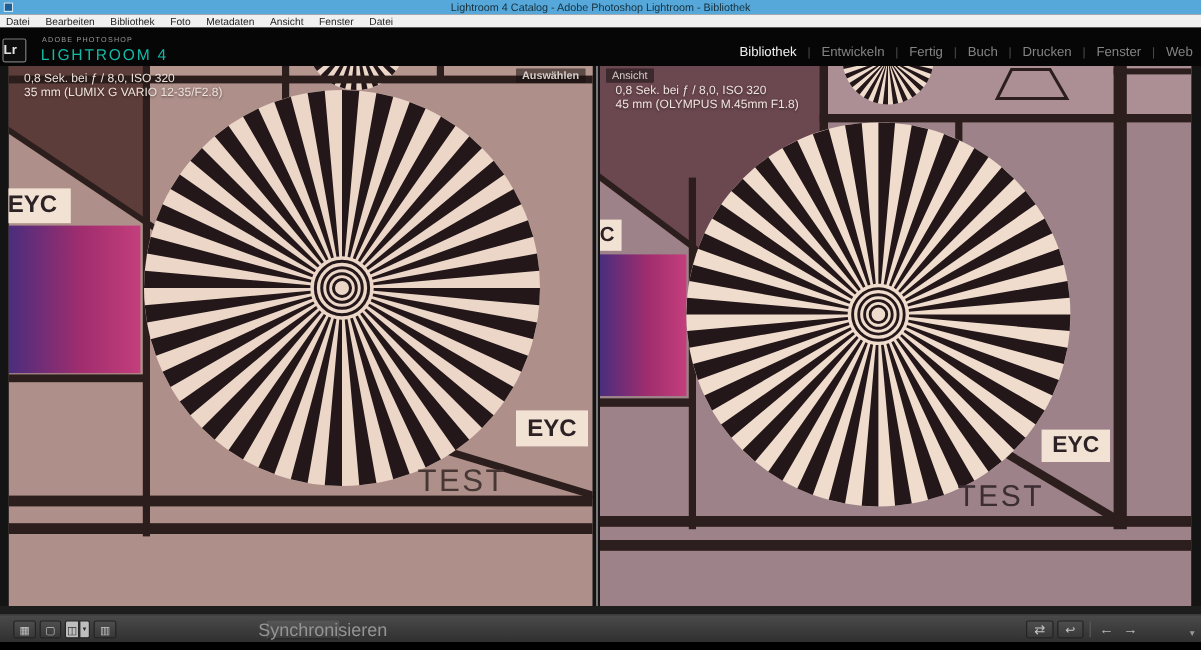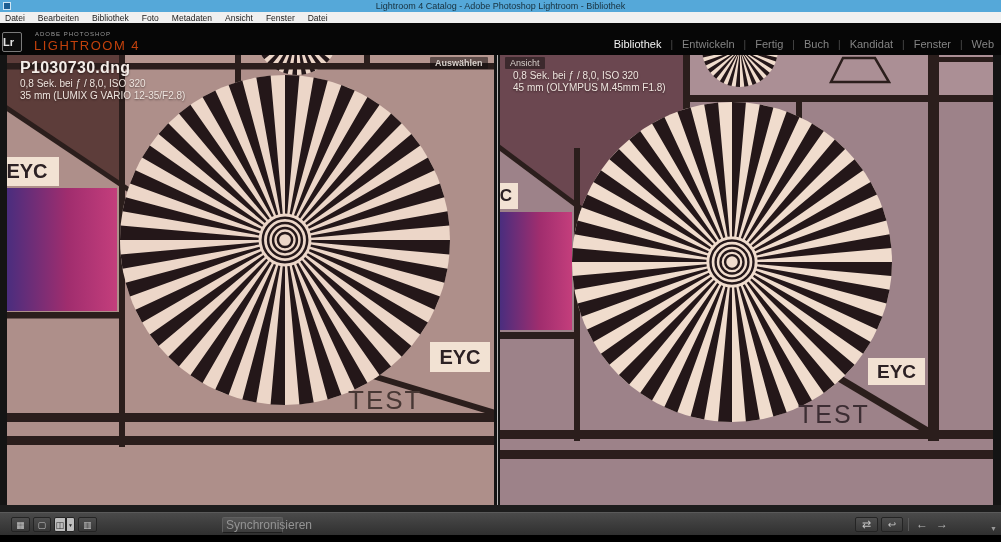--- a/index.html
+++ b/index.html
@@ -15,21 +15,21 @@
       text-align:center;font-size:9px;color:#17303d;}
   .menubar{position:absolute;left:0;top:12px;width:1001px;height:11px;background:#f0f0f0;
       display:flex;align-items:center;padding-left:5px;gap:13px;}
   .menubar span{font-size:8.5px;color:#222;}
 
   .header{position:absolute;left:0;top:23px;width:1001px;height:32px;background:#060606;}
   .lrbox{position:absolute;left:2px;top:9px;width:20px;height:20px;background:#0d0d0d;
       border:1px solid #7a7a7a;border-radius:2px;color:#e4e4e4;font-size:11px;font-weight:bold;
       text-align:left;line-height:19px;}
   .brand-small{position:absolute;left:35px;top:8px;font-size:6px;letter-spacing:1px;color:#9a9a9a;}
-  .brand-large{position:absolute;left:34px;top:15px;font-size:13px;letter-spacing:1.5px;color:#c2410c;}
+  .brand-large{position:absolute;left:34px;top:15px;font-size:13px;letter-spacing:1.5px;color:#14b8a6;}
   .modules{position:absolute;right:7px;bottom:5px;display:flex;align-items:center;gap:9px;}
   .modules .mod{font-size:11px;color:#848484;}
   .modules .mod.active{color:#f2f2f2;}
   .modules .sep{color:#4e4e4e;font-size:10px;}
 
   
   .content{position:absolute;left:0;top:55px;width:1001px;height:457px;background:#141414;}
   .pane{position:absolute;top:0;height:450px;overflow:hidden;}
   .pane svg{position:absolute;left:0;top:0;}
   .divider{position:absolute;left:497px;top:0;width:1px;height:450px;background:#b9b9b9;}
@@ -47,21 +47,21 @@
   
   .toolstrip-gap{position:absolute;left:0;top:505px;width:1001px;height:7px;background:#1d1d1d;}
   .toolbar{position:absolute;left:0;top:512px;width:1001px;height:23px;
       background:linear-gradient(#4a4a4a,#303030);border-top:1px solid #5a5a5a;}
   .tbtn{position:absolute;top:4px;height:15px;background:linear-gradient(#4e4e4e,#383838);
       border:1px solid #242424;border-radius:2px;color:#c4c4c4;font-size:9px;
       display:flex;align-items:center;justify-content:center;}
   .tbtn.lit{background:#bdbdbd;color:#2a2a2a;}
   .push{position:absolute;top:4px;height:16px;background:linear-gradient(#565656,#3c3c3c);
       border:1px solid #5f5f5f;border-bottom-color:#1e1e1e;border-radius:2px;
-      color:#9f9f9f;font-size:12px;display:flex;align-items:center;justify-content:center;padding-left:33px;}
+      color:#9f9f9f;font-size:15px;display:flex;align-items:center;justify-content:center;padding-left:33px;}
   .navarrow{position:absolute;top:4px;font-size:12px;color:#b8b8b8;line-height:15px;}
   .vsep{position:absolute;top:5px;width:1px;height:13px;background:#5a5a5a;}
   .filmstrip{position:absolute;left:0;top:535px;width:1001px;height:7px;background:#000;}
 </style>
 </head>
 <body>
 
 <div id="app">
 
   <div class="titlebar">
@@ -86,21 +86,21 @@
     <div class="brand-large">LIGHTROOM 4</div>
     <div class="modules">
       <span class="mod active">Bibliothek</span>
         <span class="sep">|</span>
       <span class="mod">Entwickeln</span>
         <span class="sep">|</span>
       <span class="mod">Fertig</span>
         <span class="sep">|</span>
       <span class="mod">Buch</span>
         <span class="sep">|</span>
-      <span class="mod">Kandidat</span>
+      <span class="mod">Drucken</span>
         <span class="sep">|</span>
       <span class="mod">Fenster</span>
         <span class="sep">|</span>
       <span class="mod">Web</span>
     </div>
   </div>
 
   <div class="content">
 
     <div class="pane" id="paneL" style="left:7px;width:487px;">
@@ -138,21 +138,20 @@
           <circle cx="278" cy="185" r="16.9" fill="none" stroke="#241719" stroke-width="2.5"></circle>
           <circle cx="278" cy="185" r="11.9" fill="none" stroke="#241719" stroke-width="2.5"></circle>
           <circle cx="278" cy="185" r="7.1" fill="none" stroke="#241719" stroke-width="2.5"></circle>
           <circle cx="278" cy="185" r="4.1" fill="#ecd6c8"></circle>
         </svg>
       <div class="label-box" style="left:-12px;top:102px;width:64px;height:29px;font-size:20px;line-height:29px;">EYC</div>
       <div class="label-box" style="left:423px;top:287px;width:60px;height:30px;font-size:20px;line-height:30px;">EYC</div>
       <div class="test-text" style="left:341px;top:330px;">TEST</div>
       <div class="badge" style="left:423px;top:2px;font-weight:bold;">Auswählen</div>
       <div class="meta" style="left:13px;top:4px;">
-        <div class="fname">P1030730.dng</div>
         <div class="line">0,8 Sek. bei ƒ / 8,0, ISO 320</div>
         <div class="line">35 mm (LUMIX G VARIO 12-35/F2.8)</div>
       </div>
     </div>
 
     <div class="pane" id="paneR" style="left:500px;width:493px;">
       <svg id="chartR" width="493" height="450">
           <defs>
             <linearGradient id="gradMagR" x1="0" y1="0" x2="1" y2="0">
               <stop offset="0" stop-color="#4a2d7e"></stop>

